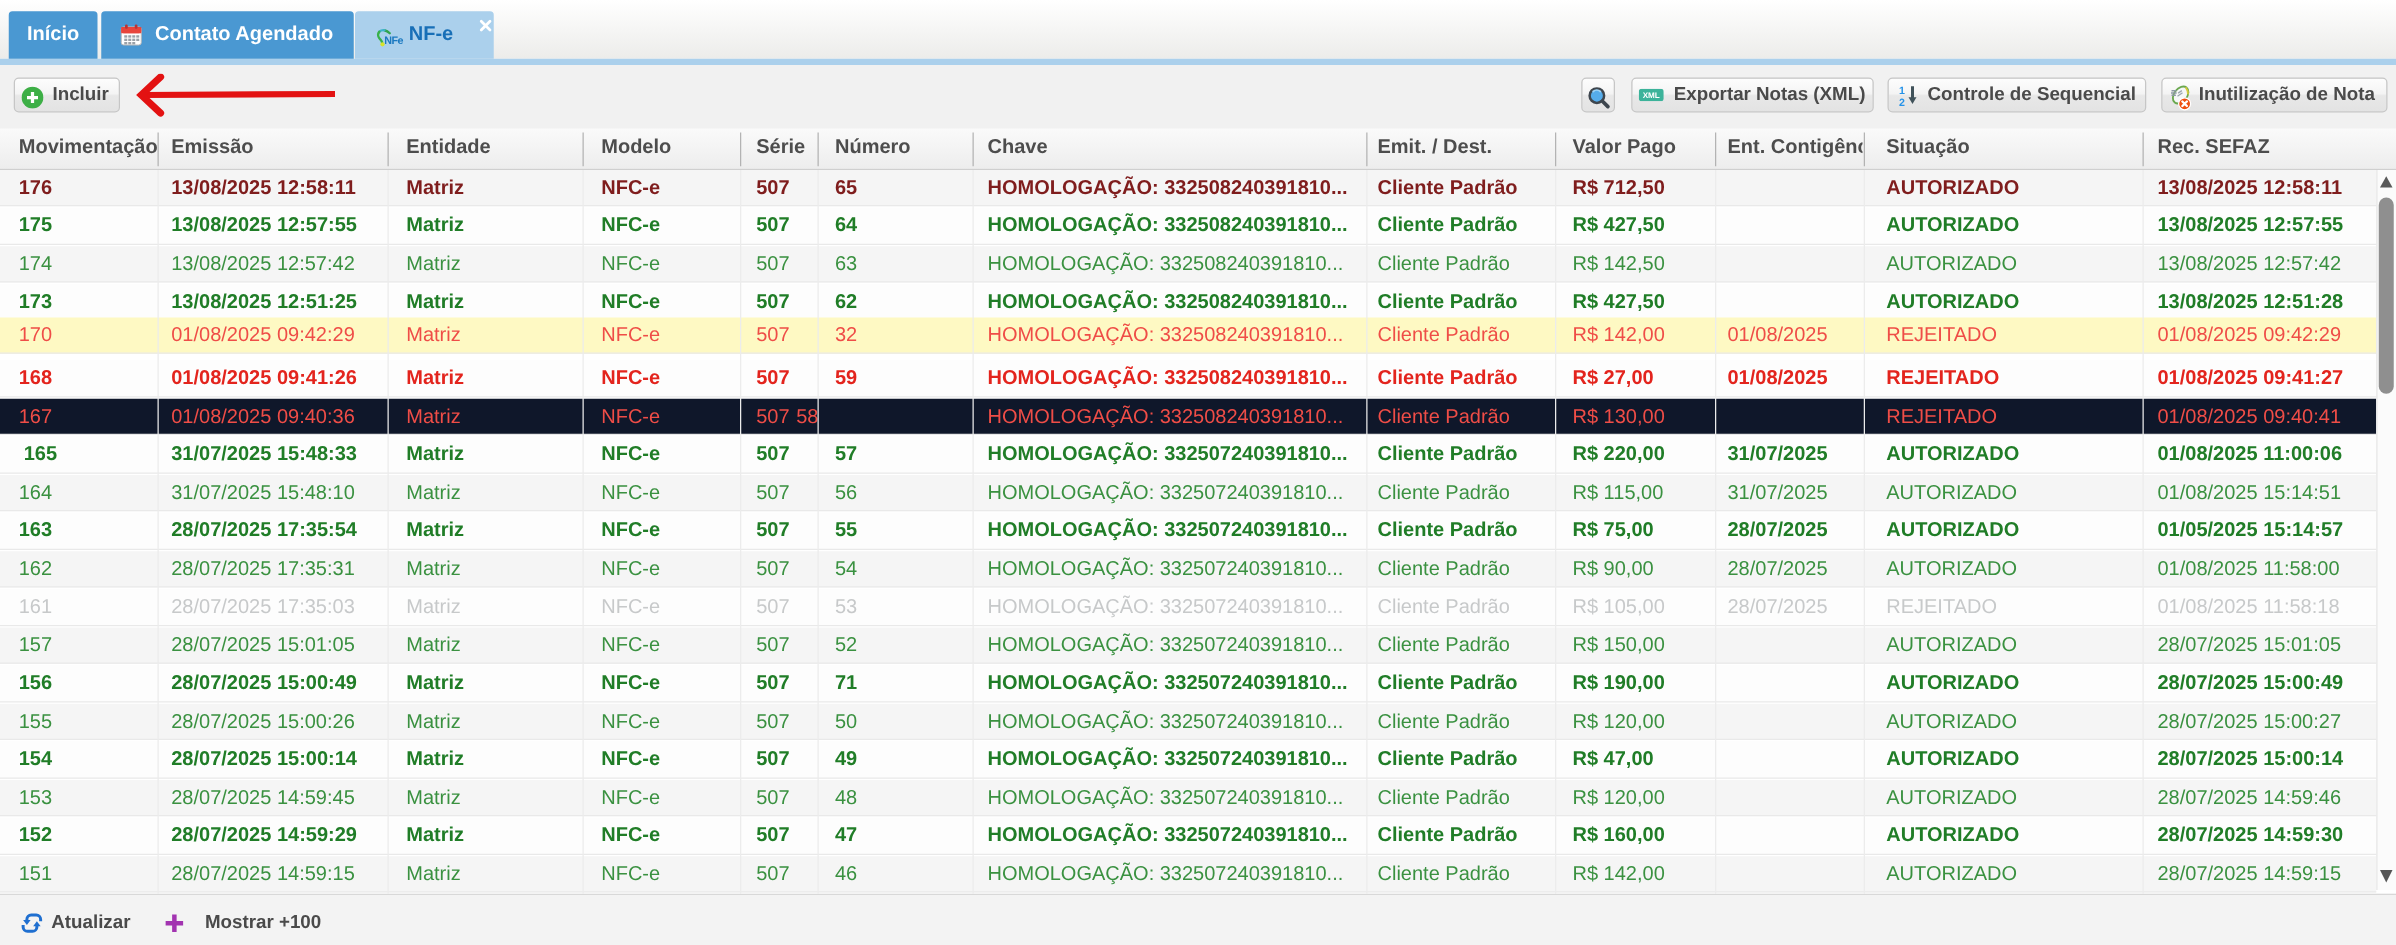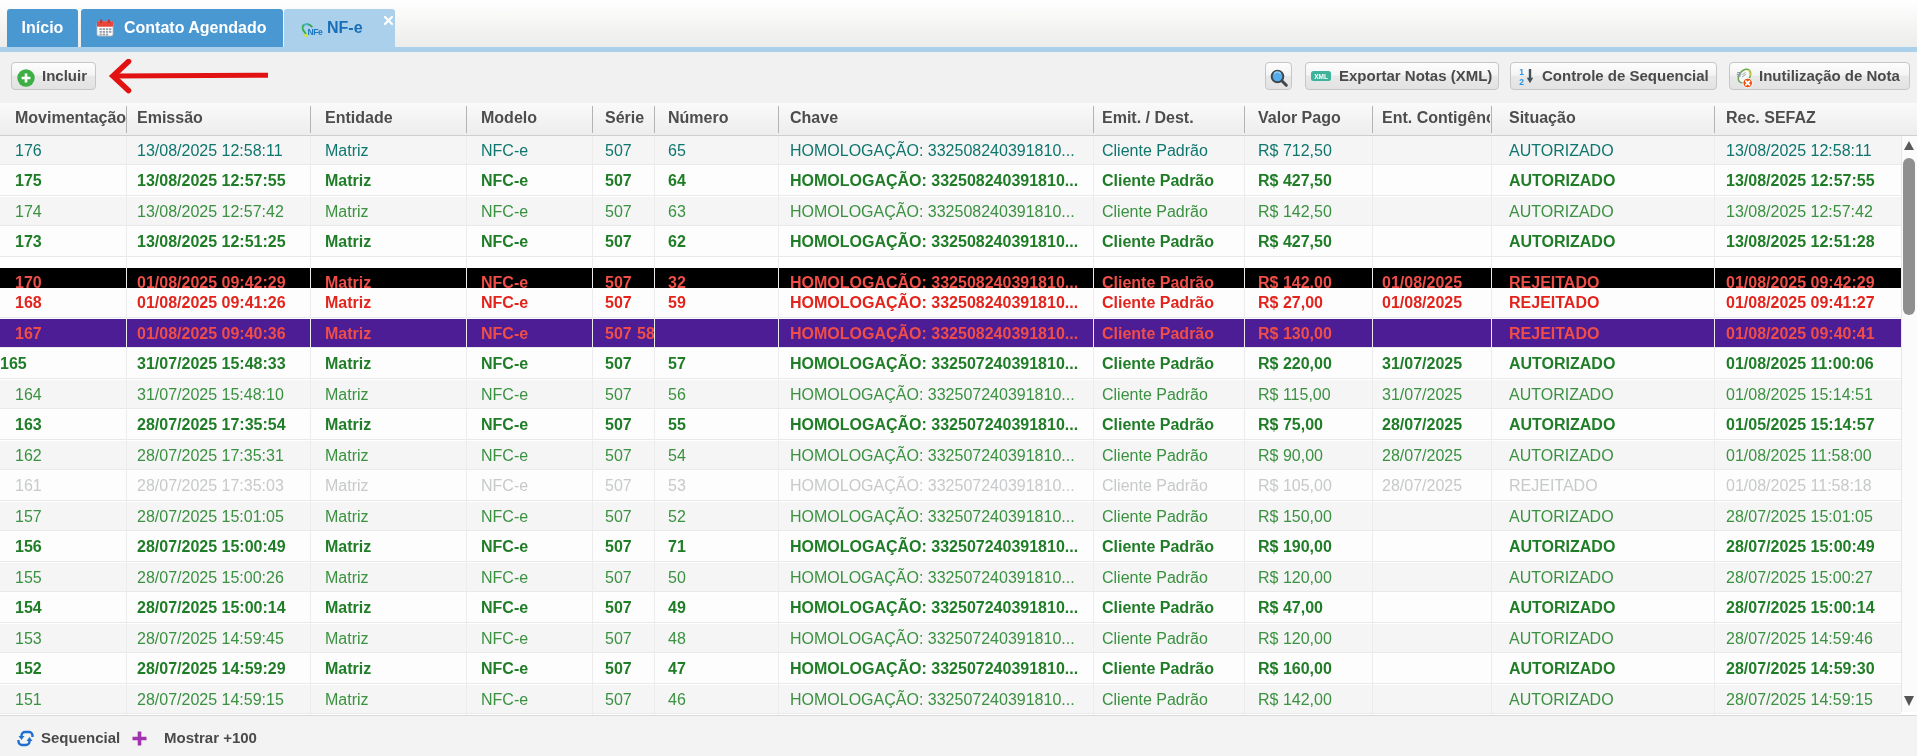--- a/index.html
+++ b/index.html
@@ -122,21 +122,21 @@
     <div class="hsep" style="left:592px"></div>
     <div class="hsep" style="left:654px"></div>
     <div class="hsep" style="left:778px"></div>
     <div class="hsep" style="left:1093px"></div>
     <div class="hsep" style="left:1244px"></div>
     <div class="hsep" style="left:1372px"></div>
     <div class="hsep" style="left:1491px"></div>
     <div class="hsep" style="left:1714px"></div>
   </div>
 <div class="abs bodyarea"></div>
-<div class="row" style="top:136px;height:29px;background:#f5f5f5;color:#0f766e;font-weight:400;line-height:29px">
+<div class="row" style="top:136px;height:29px;background:#f5f5f5;color:#7f1d1d;font-weight:700;line-height:29px">
     <span style="left:15px">176</span>
     <span style="left:137px">13/08/2025 12:58:11</span>
     <span style="left:325px">Matriz</span>
     <span style="left:481px">NFC-e</span>
     <span style="left:605px">507</span>
     <span style="left:668px">65</span>
     <span style="left:790px">HOMOLOGAÇÃO: 332508240391810...</span>
     <span style="left:1102px">Cliente Padrão</span>
     <span style="left:1258px">R$ 712,50</span>
     <span style="left:1509px">AUTORIZADO</span>
@@ -174,21 +174,21 @@
     <span style="left:325px">Matriz</span>
     <span style="left:481px">NFC-e</span>
     <span style="left:605px">507</span>
     <span style="left:668px">62</span>
     <span style="left:790px">HOMOLOGAÇÃO: 332508240391810...</span>
     <span style="left:1102px">Cliente Padrão</span>
     <span style="left:1258px">R$ 427,50</span>
     <span style="left:1509px">AUTORIZADO</span>
     <span style="left:1726px">13/08/2025 12:51:28</span>
   </div>
-<div class="row" style="top:268px;height:29px;background:#000000;color:#ef4d47;font-weight:700;line-height:29px">
+<div class="row" style="top:254px;height:29px;background:#fef9c3;color:#ef4d47;font-weight:400;line-height:29px">
     <span style="left:15px">170</span>
     <span style="left:137px">01/08/2025 09:42:29</span>
     <span style="left:325px">Matriz</span>
     <span style="left:481px">NFC-e</span>
     <span style="left:605px">507</span>
     <span style="left:668px">32</span>
     <span style="left:790px">HOMOLOGAÇÃO: 332508240391810...</span>
     <span style="left:1102px">Cliente Padrão</span>
     <span style="left:1258px">R$ 142,00</span>
     <span style="left:1382px">01/08/2025</span>
@@ -202,35 +202,35 @@
     <span style="left:481px">NFC-e</span>
     <span style="left:605px">507</span>
     <span style="left:668px">59</span>
     <span style="left:790px">HOMOLOGAÇÃO: 332508240391810...</span>
     <span style="left:1102px">Cliente Padrão</span>
     <span style="left:1258px">R$ 27,00</span>
     <span style="left:1382px">01/08/2025</span>
     <span style="left:1509px">REJEITADO</span>
     <span style="left:1726px">01/08/2025 09:41:27</span>
   </div>
-<div class="row" style="top:319px;height:29px;background:#4c1d95;color:#ef4d47;font-weight:700;line-height:29px">
+<div class="row" style="top:319px;height:29px;background:#0f172a;color:#ef4d47;font-weight:400;line-height:29px">
     <span style="left:15px">167</span>
     <span style="left:137px">01/08/2025 09:40:36</span>
     <span style="left:325px">Matriz</span>
     <span style="left:481px">NFC-e</span>
     <span style="left:605px">507</span>
     <span style="left:637px">58</span>
     <span style="left:790px">HOMOLOGAÇÃO: 332508240391810...</span>
     <span style="left:1102px">Cliente Padrão</span>
     <span style="left:1258px">R$ 130,00</span>
     <span style="left:1509px">REJEITADO</span>
     <span style="left:1726px">01/08/2025 09:40:41</span>
   </div>
 <div class="row" style="top:349px;height:30px;background:#fdfdfd;color:#207d27;font-weight:700;line-height:30px">
-    <span style="left:0">165</span>
+    <span style="left:19px">165</span>
     <span style="left:137px">31/07/2025 15:48:33</span>
     <span style="left:325px">Matriz</span>
     <span style="left:481px">NFC-e</span>
     <span style="left:605px">507</span>
     <span style="left:668px">57</span>
     <span style="left:790px">HOMOLOGAÇÃO: 332507240391810...</span>
     <span style="left:1102px">Cliente Padrão</span>
     <span style="left:1258px">R$ 220,00</span>
     <span style="left:1382px">31/07/2025</span>
     <span style="left:1509px">AUTORIZADO</span>
@@ -398,16 +398,16 @@
 <div class="abs" style="left:1904px;top:141px;width:0;height:0;border-left:5px solid transparent;border-right:5px solid transparent;border-bottom:9px solid #5a5a5a"></div>
 <div class="abs" style="left:1904px;top:696px;width:0;height:0;border-left:5px solid transparent;border-right:5px solid transparent;border-top:10px solid #555"></div>
 <div class="abs" style="left:1903px;top:158px;width:12px;height:157px;border-radius:6px;background:#8f8f8f"></div>
 <div class="abs bottombar"></div>
 <svg class="abs" style="left:16px;top:729px" width="19" height="19" viewBox="0 0 19 19">
   <path d="M5.5 8 V6.5 A3.5 3.5 0 0 1 9 3 H13 A3.5 3.5 0 0 1 16.5 6.5 V8" fill="none" stroke="#1f6fd0" stroke-width="2.4"></path>
   <path d="M2.5 8 L5.5 12 L8.5 8 Z" fill="#1f6fd0" stroke="none" transform="translate(0,-1)"></path>
   <path d="M13.5 11 V12.5 A3.5 3.5 0 0 1 10 16 H6 A3.5 3.5 0 0 1 2.5 12.5 V11" fill="none" stroke="#1f6fd0" stroke-width="2.4"></path>
   <path d="M10.5 11 L13.5 7 L16.5 11 Z" fill="#1f6fd0" stroke="none" transform="translate(0,1)"></path>
 </svg>
-<span class="abs blabel" style="left:41px;top:729px">Sequencial</span>
+<span class="abs blabel" style="left:41px;top:729px">Atualizar</span>
 <svg class="abs" style="left:131px;top:730px" width="17" height="17" viewBox="0 0 17 17">
     <path d="M8.5 1.5 V15.5 M1.5 8.5 H15.5" stroke="#a233b0" stroke-width="3.6"></path>
   </svg>
 <span class="abs blabel" style="left:164px;top:729px">Mostrar +100</span>
 </body></html>

